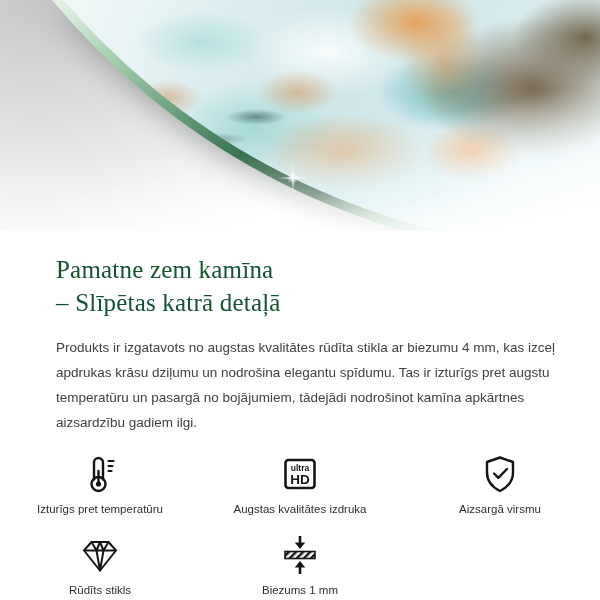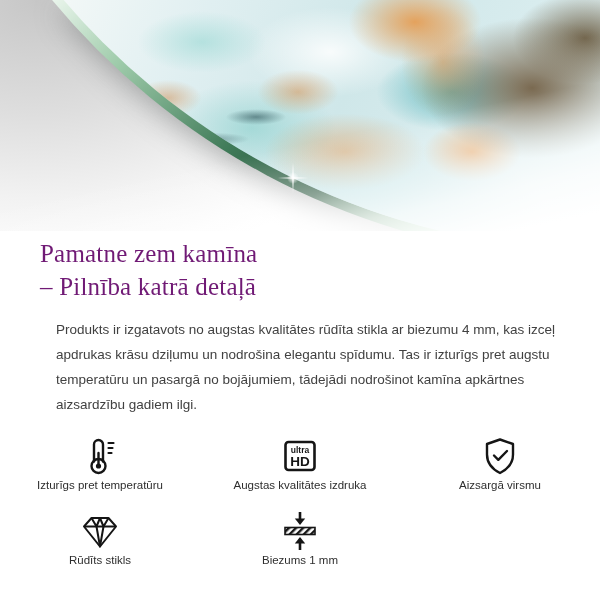--- a/index.html
+++ b/index.html
@@ -48,56 +48,56 @@
     background:radial-gradient(closest-side,rgba(255,255,255,.98),rgba(255,255,255,0));}
   .sparkle::before{width:32px;height:3px;transform:translate(-50%,-50%);}
   .sparkle::after{width:3px;height:32px;transform:translate(-50%,-50%);}
   .hero-fade{position:absolute;inset:0;
     background:linear-gradient(168deg, rgba(255,255,255,0) 58%, rgba(255,255,255,.8) 83%, #ffffff 95%);}
 
   
   .copy{padding:6px 42px 0 40px;}
   .heading{
     font-family:"Liberation Serif", serif;
-    font-size:25px;line-height:33px;color:#701a75;margin:0;font-weight:500;
+    font-size:25px;line-height:33px;color:#14532d;margin:16px;font-weight:500;
     letter-spacing:.2px;
   }
   .heading span{display:block;}
   .body-text{
     margin:14px 0 0 16px;font-size:13.5px;line-height:25px;color:#414141;max-width:528px;
   }
 
   
   .features{
     margin-top:17px;display:grid;grid-template-columns:repeat(3,1fr);
     row-gap:16px;width:600px;
   }
   .feature{display:flex;flex-direction:column;align-items:center;text-align:left;}
   .feature .ic{width:44px;height:44px;}
-  .feature .lbl{font-size:11.5px;color:#2e2e2e;line-height:15px;}
+  .feature .lbl{margin-top:6px;font-size:11.5px;color:#2e2e2e;line-height:15px;}
   svg text{font-family:"Liberation Sans", sans-serif;}
 </style>
 </head>
 <body>
 
 <div class="hero">
   <div class="glass-wrap">
     <div class="glass-edge"></div>
     <div class="glass-face"></div>
   </div>
   <span class="sparkle">
       <i></i>
     </span>
   <div class="hero-fade"></div>
 </div>
 
 <div class="copy">
   <h1 class="heading">
     <span>Pamatne zem kamīna</span>
-    <span>– Pilnība katrā detaļā</span>
+    <span>– Slīpētas katrā detaļā</span>
   </h1>
   <p class="body-text">Produkts ir izgatavots no augstas kvalitātes rūdīta stikla ar biezumu 4 mm, kas izceļ apdrukas krāsu dziļumu un nodrošina elegantu spīdumu. Tas ir izturīgs pret augstu temperatūru un pasargā no bojājumiem, tādejādi nodrošinot kamīna apkārtnes aizsardzību gadiem ilgi.</p>
 </div>
 
 <div class="features">
 
   <div class="feature">
     <svg class="ic" viewBox="0 0 44 44">
       <path d="M16 27.5 V10.5 a4.5 4.5 0 0 1 9 0 V27.5" fill="none" stroke="#151515" stroke-width="2.4" stroke-linecap="round"></path>
       <circle cx="20.5" cy="32" r="7" fill="none" stroke="#151515" stroke-width="2.4"></circle>

